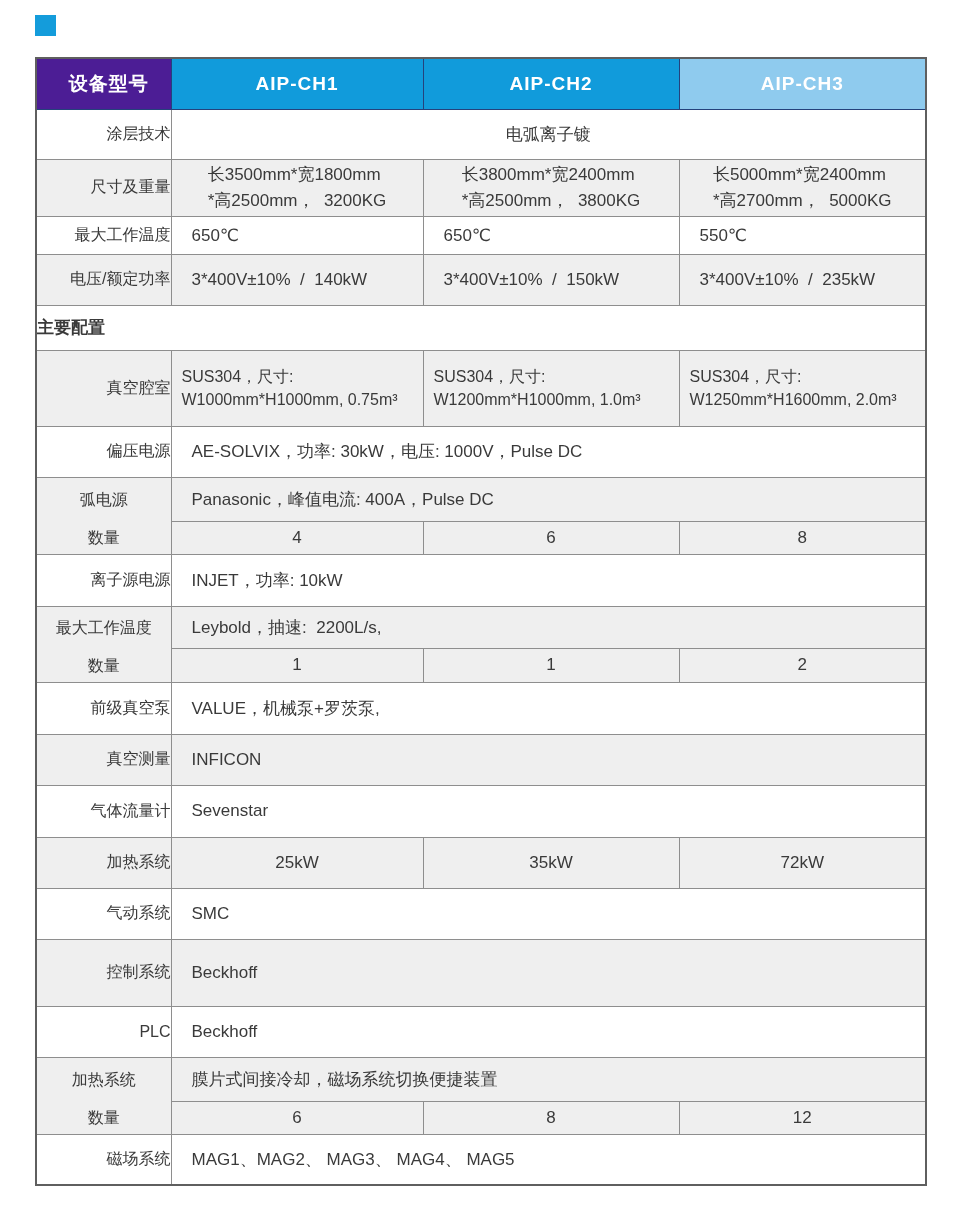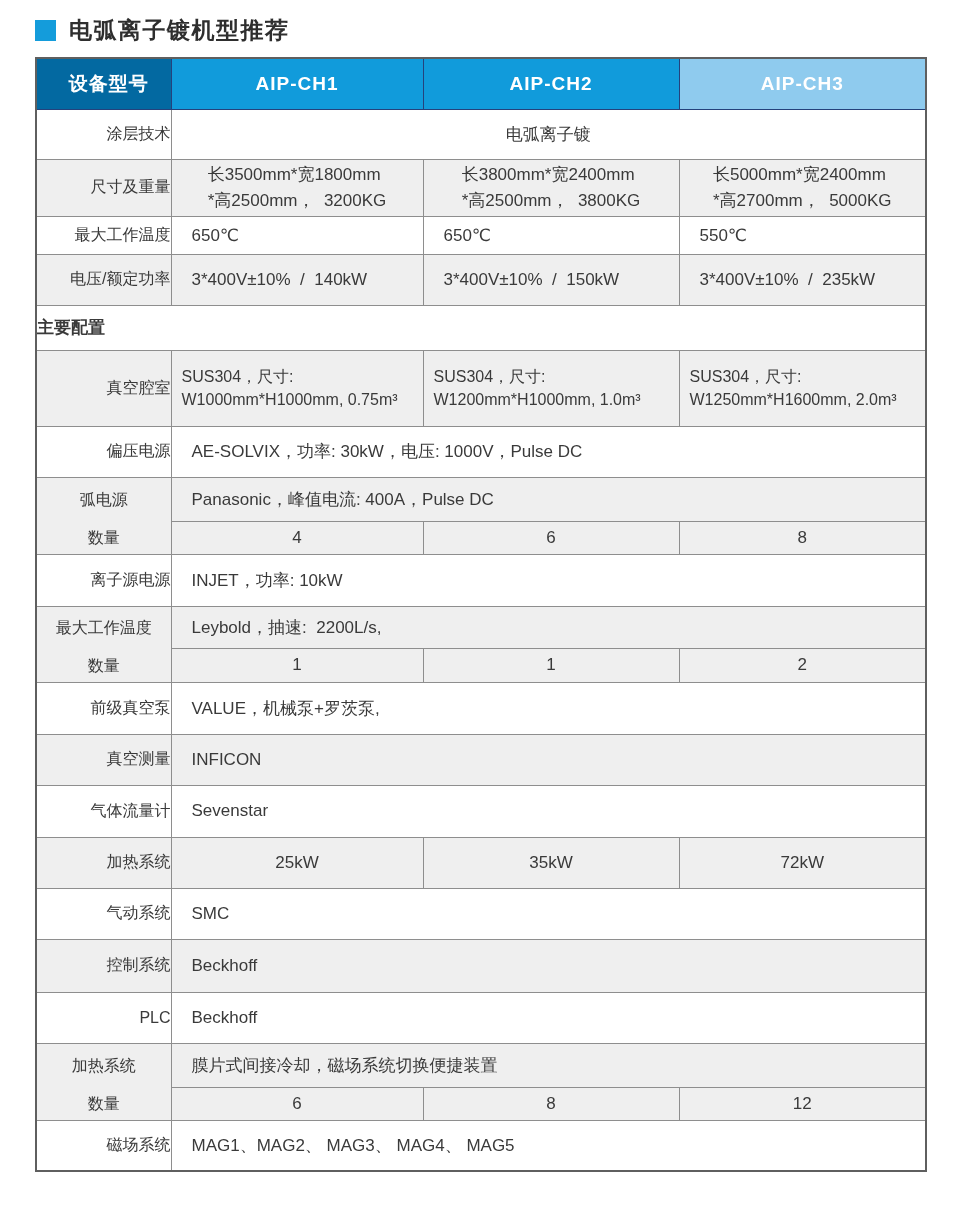--- a/index.html
+++ b/index.html
@@ -15,21 +15,21 @@
   table.spec {
     position:absolute; left:35px; top:57px; width:890px;
     border-collapse:collapse; table-layout:fixed;
     border:2px solid #5f5f5f;
   }
   .spec td { border:1px solid #8e8e8e; font-size:17px; color:#3a3a3a; vertical-align:middle; }
   .spec thead th {
     height:51px; color:#ffffff; font-size:19px; font-weight:bold;
     border:1px solid #25427c; text-align:center; vertical-align:middle; letter-spacing:1px;
   }
-  th.h-navy { background:#0369a1;padding-left:10px; }
+  th.h-navy { background:#4c1d95;padding-left:10px; }
   th.h-blue { background:#119BDB; }
   th.h-lblue { background:#8FCBEE; }
 
   tr.gray td { background:#efefef; }
   tr.white td { background:#ffffff; }
 
   td.label { text-align:right; font-size:16px; }
   td.val-left { text-align:left; padding-left:20px; }
   td.val-center { text-align:center; }
   td.pre { white-space:pre-wrap; }
@@ -46,21 +46,20 @@
   .lg-top.h43 { height:42px; line-height:42px; }
   .lg-bottom.h33 { height:33px; line-height:33px; }
 </style>
 </head>
 <body>
 
 <div class="page">
 
   <div class="title-row">
     <span class="title-square"></span>
-    <span class="page-title">电弧离子镀机型推荐</span>
   </div>
 
   <table class="spec">
     <colgroup>
       <col style="width:135px">
         <col style="width:252px">
         <col style="width:256px">
         <col style="width:247px">
     </colgroup>
     <thead>
@@ -172,21 +171,21 @@
         <td class="val-center">25kW</td>
         <td class="val-center">35kW</td>
         <td class="val-center">72kW</td>
       </tr>
 
       <tr class="white" style="height:51px">
         <td class="label">气动系统</td>
         <td class="val-left" colspan="3">SMC</td>
       </tr>
 
-      <tr class="gray" style="height:53px">
+      <tr class="gray" style="height:67px">
         <td class="label">控制系统</td>
         <td class="val-left" colspan="3">Beckhoff</td>
       </tr>
 
       <tr class="white" style="height:51px">
         <td class="label">PLC</td>
         <td class="val-left" colspan="3">Beckhoff</td>
       </tr>
 
       <tr class="gray" style="height:44px">

